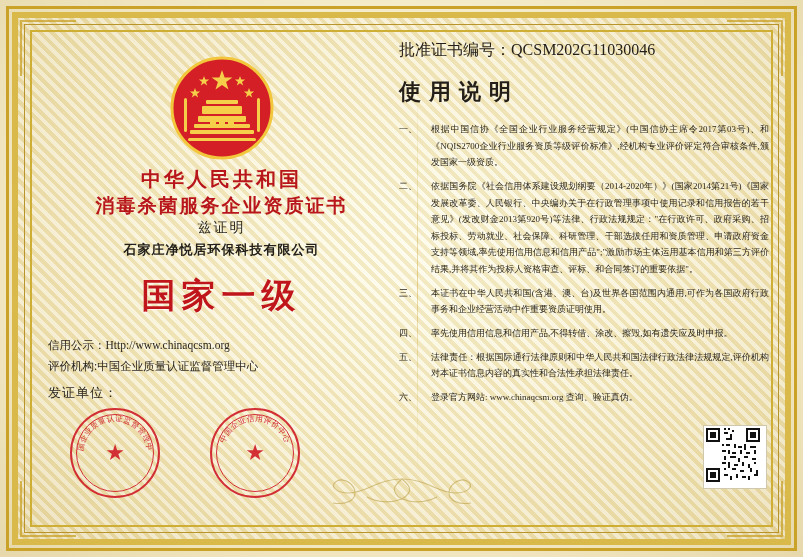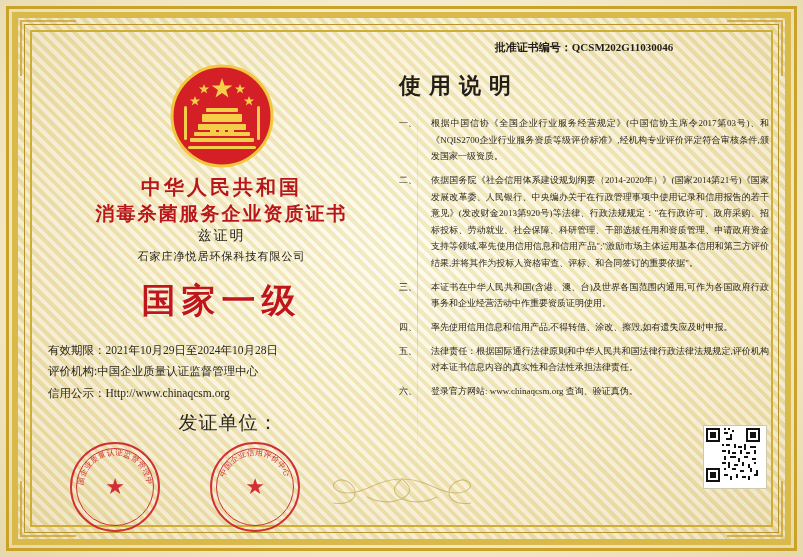--- a/index.html
+++ b/index.html
@@ -44,54 +44,54 @@
   }
   .corner.tl{left:20px;top:20px;border-right:none;border-bottom:none;}
   .corner.tr{right:20px;top:20px;border-left:none;border-bottom:none;}
   .corner.bl{left:20px;bottom:20px;border-right:none;border-top:none;}
   .corner.br{right:20px;bottom:20px;border-left:none;border-top:none;}
 
   .content{position:absolute;left:34px;top:34px;right:34px;bottom:34px;}
 
   
   .left{
-    position:absolute;left:0;top:16px;width:375px;height:100%;
+    position:absolute;left:0;top:8px;width:375px;height:100%;
     text-align:center;
   }
   .emblem{
     margin:12px auto 4px;width:108px;height:108px;position:relative;
   }
   .emblem svg{display:block;}
   .nation{
     font-size:20px;font-weight:bold;color:#b8161b;letter-spacing:3px;
     margin-top:4px;
   }
   .certname{
     font-size:19px;font-weight:bold;color:#b8161b;letter-spacing:2px;
   }
   .hereby{
     font-size:14px;color:#2d2a22;letter-spacing:2px;
   }
   .company{
-    font-size:11px;font-weight:normal;color:#23201a;margin-top:4px;letter-spacing:1px;
+    font-size:13px;font-weight:bold;color:#23201a;margin-top:4px;letter-spacing:1px;
   }
   .basis{
     font-size:9.5px;color:#3b362c;line-height:1.55;margin:10px 22px 0;
     text-align:justify;text-align-last:center;
   }
   .grade{
     font-size:34px;font-weight:bold;color:#c0161b;letter-spacing:6px;
     margin-top:14px;
     text-shadow:0 1px 0 rgba(255,255,255,.6);
   }
   .meta{
     margin:16px 0 0 14px;text-align:left;font-size:11.5px;color:#2b271f;line-height:1.85;
   }
   .issuer{
-    margin:6px 0 0 14px;text-align:center;font-size:19px;color:#2b271f;letter-spacing:1px;
+    margin:6px 0 0 14px;text-align:left;font-size:13px;color:#2b271f;letter-spacing:1px;
   }
   .seals{
     position:relative;margin-top:4px;height:96px;
   }
   .seal{
     position:absolute;width:86px;height:86px;border-radius:50%;
     border:2.5px solid #d0202a;opacity:.92;
   }
   .seal.left-seal{left:36px;top:2px;}
   .seal.right-seal{left:176px;top:2px;}
@@ -106,21 +106,21 @@
   .seal .arc{
     position:absolute;left:0;top:0;width:86px;height:86px;
   }
   .seal .arc text{fill:#d0202a;font-size:7.6px;font-family:"Liberation Serif",serif;letter-spacing:.5px;}
 
   
   .right{
     position:absolute;right:0;top:0;width:370px;height:100%;
   }
   .certno{
-    text-align:center;font-size:11px;color:#231f18;font-weight:bold;margin-top:6px;
+    text-align:left;font-size:16px;color:#231f18;font-weight:normal;margin-top:6px;
   }
   .usage-title{
     text-align:left;font-size:22px;font-weight:bold;color:#231f18;
     letter-spacing:8px;margin-top:16px;
   }
   .clauses{
     margin-top:14px;font-size:9px;color:#2c281f;line-height:1.85;
   }
   .clause{display:flex;margin-bottom:7px;}
   .clause .num{width:20px;flex:0 0 20px;}
@@ -186,23 +186,22 @@
         </svg>
       </div>
 
       <div class="nation">中华人民共和国</div>
       <div class="certname">消毒杀菌服务企业资质证书</div>
       <div class="hereby">兹证明</div>
       <div class="company">石家庄净悦居环保科技有限公司</div>
       <div class="grade">国家一级</div>
 
       <div class="meta">
-        <div>有效期限：2021年10月29日至2024年10月28日</div>
+        <div>信用公示：Http://www.chinaqcsm.org</div>
         <div>评价机构:中国企业质量认证监督管理中心</div>
-        <div>信用公示：Http://www.chinaqcsm.org</div>
       </div>
 
       <div class="issuer">发证单位：</div>
 
       <div class="seals">
         <div class="seal left-seal">
           <div class="ring"></div>
           <svg class="arc" viewBox="0 0 86 86">
             <defs>
                 <path id="arcA" d="M 11 43 A 32 32 0 0 1 75 43"></path>

